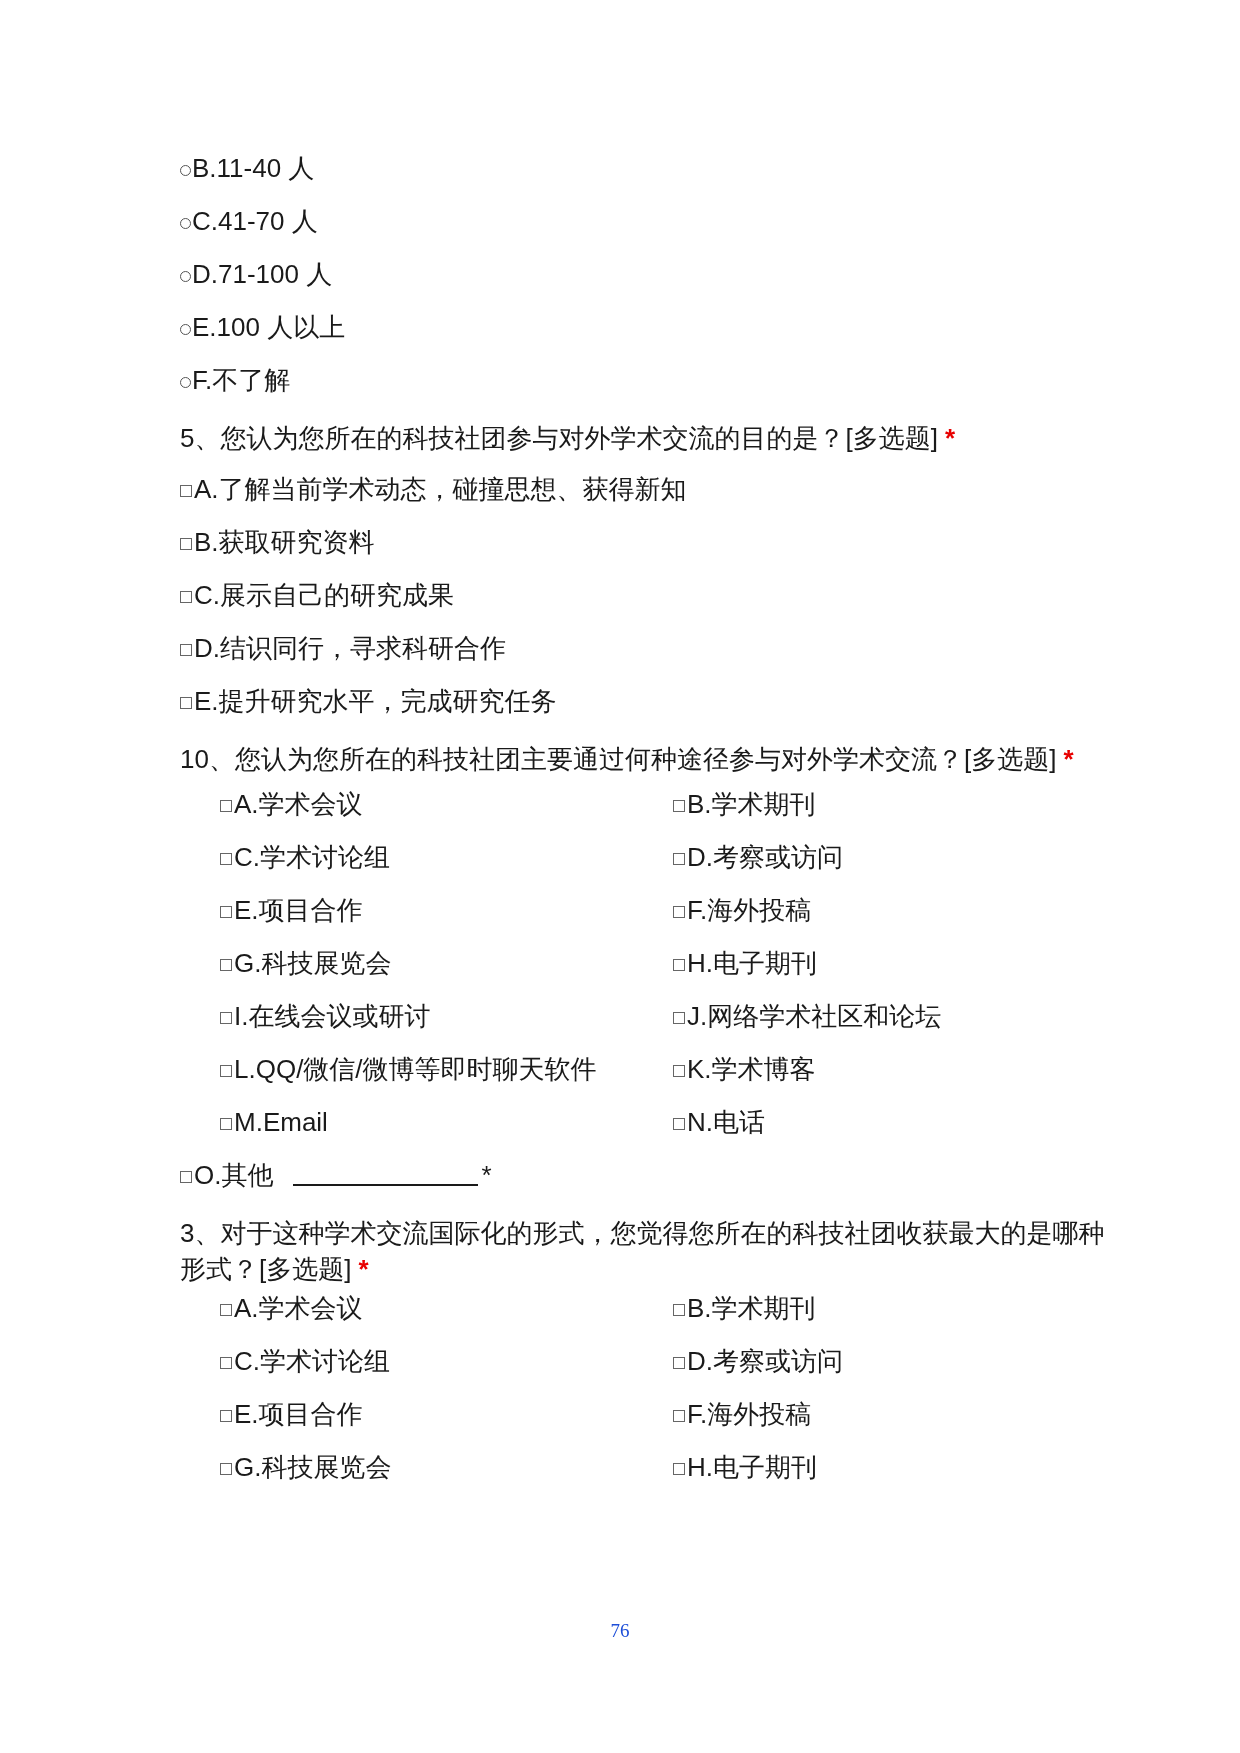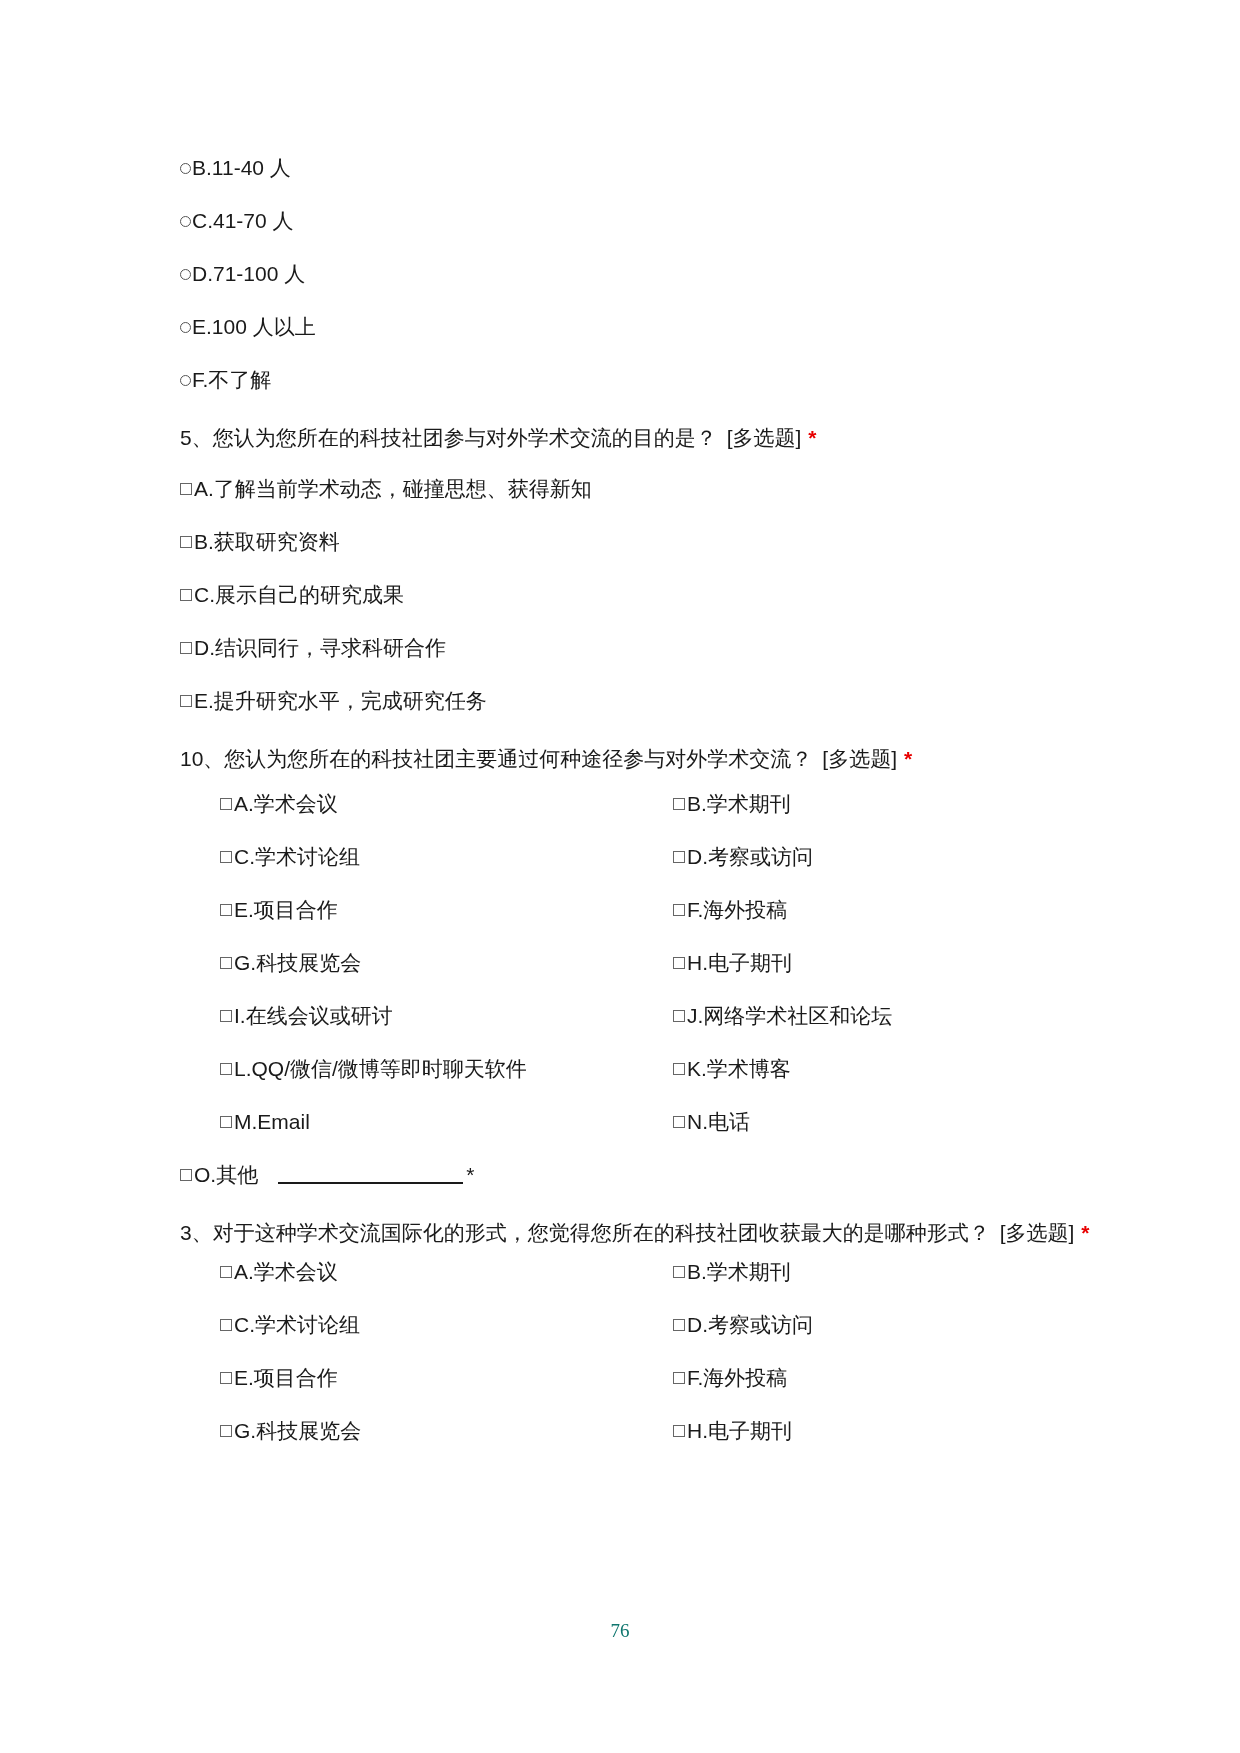--- a/index.html
+++ b/index.html
@@ -10,21 +10,21 @@
     position: relative;
     width: 1240px;
     height: 1753px;
     background: #ffffff;
     color: #1a1a1a;
     overflow: hidden;
   }
 
   .content {
     padding: 155px 60px 0 180px;
-    font-size: 21px;
+    font-size: 26px;
   }
 
   
   .opt-row {
     line-height: 26px;
     margin-bottom: 27px;
     white-space: nowrap;
   }
 
   .row2 {
@@ -50,21 +50,21 @@
     vertical-align: 1px;
     margin-right: 2px;
   }
 
   
   .q-caption {
     line-height: 36px;
     margin-bottom: 20px;
     max-width: 940px;
   }
-  .q-caption .tag { margin-left: 10px; white-space: nowrap; display: inline-block; }
+  .q-caption .tag { margin-left: 1px; white-space: nowrap; display: inline-block; }
   .q-caption .star {
     color: #e80000;
     margin-left: 7px;
     font-weight: bold;
   }
   #q9-caption  { margin-top: 22px; }
   #q10-caption { margin-top: 16px; margin-bottom: 14px; }
   #q11-caption { margin-top: 14px; margin-bottom: 8px; }
 
   
@@ -79,21 +79,21 @@
   .blank-suffix { margin-left: 3px; }
 
   
   .page-number {
     position: absolute;
     top: 1620px;
     left: 0; right: 0;
     text-align: center;
     font-family: "Liberation Serif", "DejaVu Serif", serif;
     font-size: 19px;
-    color: #0f766e;
+    color: #1d4ed8;
   }
 </style>
 </head>
 <body>
 
 <div class="page">
   <div class="content">
 
     <div>
       <div class="opt-row"><span class="radio-glyph"></span><span>B.11-40 人</span></div>

